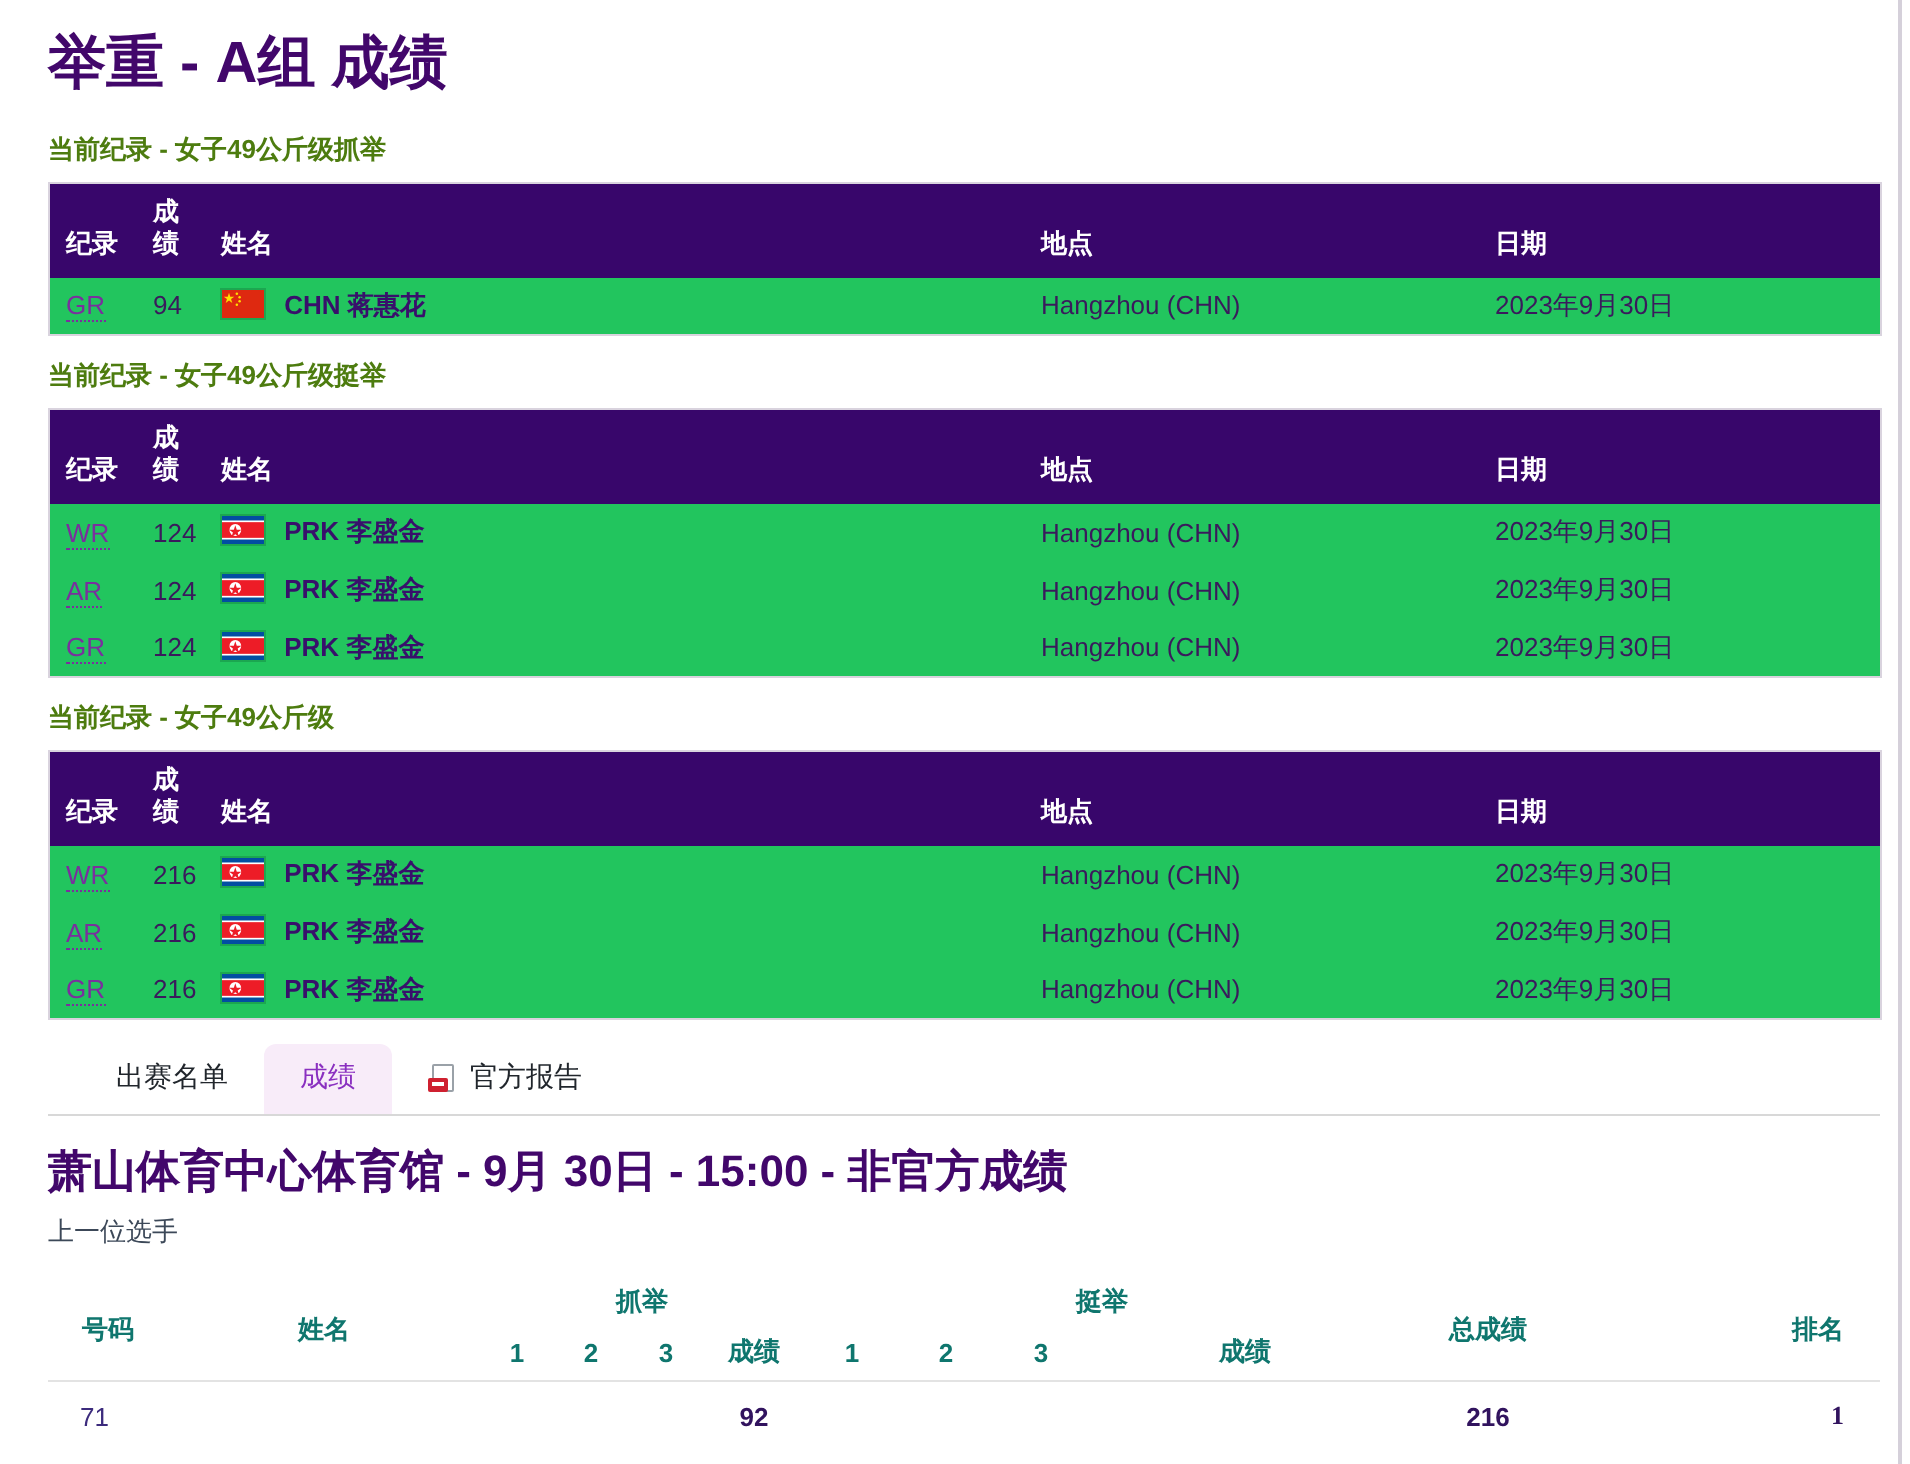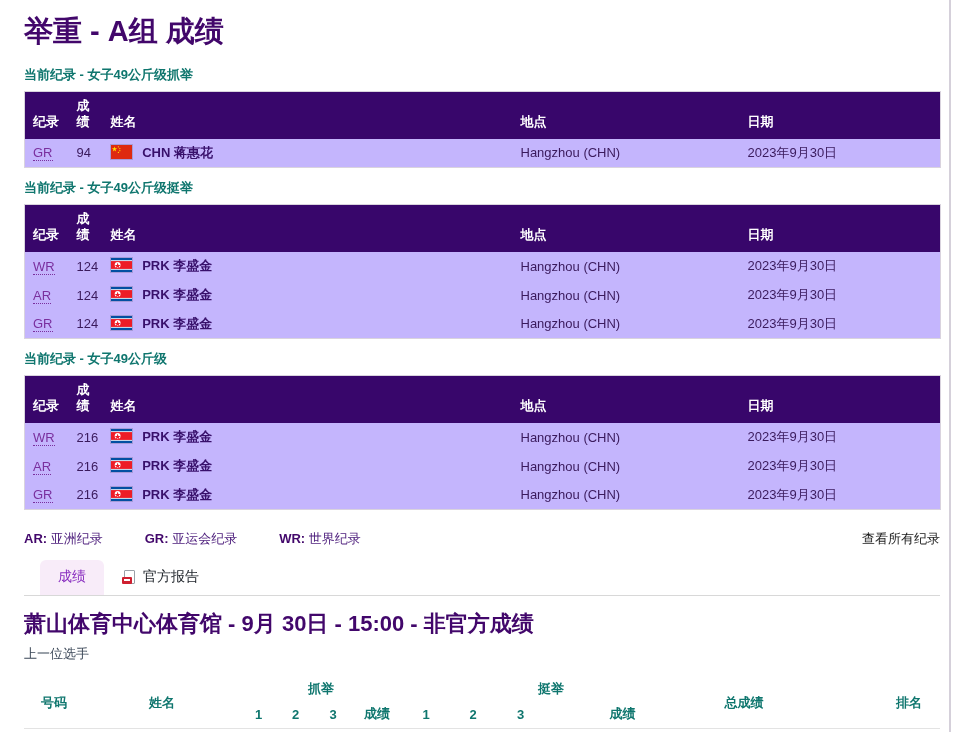--- a/index.html
+++ b/index.html
@@ -2,27 +2,27 @@
 <html><head>
 <meta charset="utf-8">
 <style>
   * { box-sizing: border-box; margin: 0; padding: 0; }
   html,body { width:955px; height:732px; overflow:hidden; background:#fff;
     font-family:"Liberation Sans","DejaVu Sans",sans-serif; }
   .page { position:relative; width:955px; height:732px; padding:4px 15px 0 24px; }
   .scroll-rail { position:absolute; right:4px; top:0; width:2px; height:732px; background:#d5d0da; }
 
   h1.page-title { font-size:29px; font-weight:bold; color:#42076b; margin:8px 0 14px; }
-  .section-title { font-size:13px; font-weight:bold; color:#0f766e; margin:11px 0 7px; }
+  .section-title { font-size:13px; font-weight:bold; color:#4d7c0f; margin:11px 0 7px; }
 
   table.rec-table { width:916px; border-collapse:collapse; border:1px solid #d9d3de; table-layout:fixed; }
   .rec-table thead th { background:#38066b; color:#fff; font-size:13px; font-weight:bold;
     text-align:left; vertical-align:bottom; padding:6px 6px 8px 6px; line-height:1.25; }
   .rec-table thead th:first-child { padding-left:8px; }
-  .rec-table tbody { background:#c4b5fd; }
+  .rec-table tbody { background:#22c55e; }
   .rec-table tbody td { padding:5px 6px; font-size:13px; color:#3a1a5c; height:29px; vertical-align:middle; }
   .rec-table tbody td:first-child { padding-left:8px; }
   .c-rec{width:46px} .c-res{width:34px} .c-name{width:410px} .c-loc{width:227px} .c-date{width:199px}
 
   a.rec-link { color:#7a2f9e; text-decoration:none; border-bottom:1px dotted #7a2f9e; cursor:pointer; }
   .noc, .athlete-name { font-weight:bold; color:#38106b; }
   .flag { display:inline-block; width:21px; height:14px; margin-right:7px; vertical-align:-2px;
     box-shadow:0 0 0 1px rgba(0,0,0,.15); }
   .flag svg { display:block; width:100%; height:100%; }
 
@@ -243,30 +243,25 @@
               </svg></span>
           <span class="noc">PRK</span>
           <span class="athlete-name">李盛金</span>
         </td>
         <td>Hangzhou (CHN)</td>
         <td>2023年9月30日</td>
       </tr>
     </tbody>
   </table>
 
-  <div class="legend-row">
-    <div class="legend">
-      <span><b>AR:</b> <span>亚洲纪录</span></span>
-      <span><b>GR:</b> <span>亚运会纪录</span></span>
-      <span><b>WR:</b> <span>世界纪录</span></span>
-    </div>
-    <a class="view-all">查看所有纪录</a>
-  </div>
 
   <div class="tabs">
+    <div class="tab">
+        <span>出赛名单</span>
+      </div>
     <div class="tab active">
         <span>成绩</span>
       </div>
     <div class="tab">
       <span class="pdf-icon">
           <span class="pg"></span>
           <span class="bd"></span>
         </span>
       <span>官方报告</span>
     </div>

